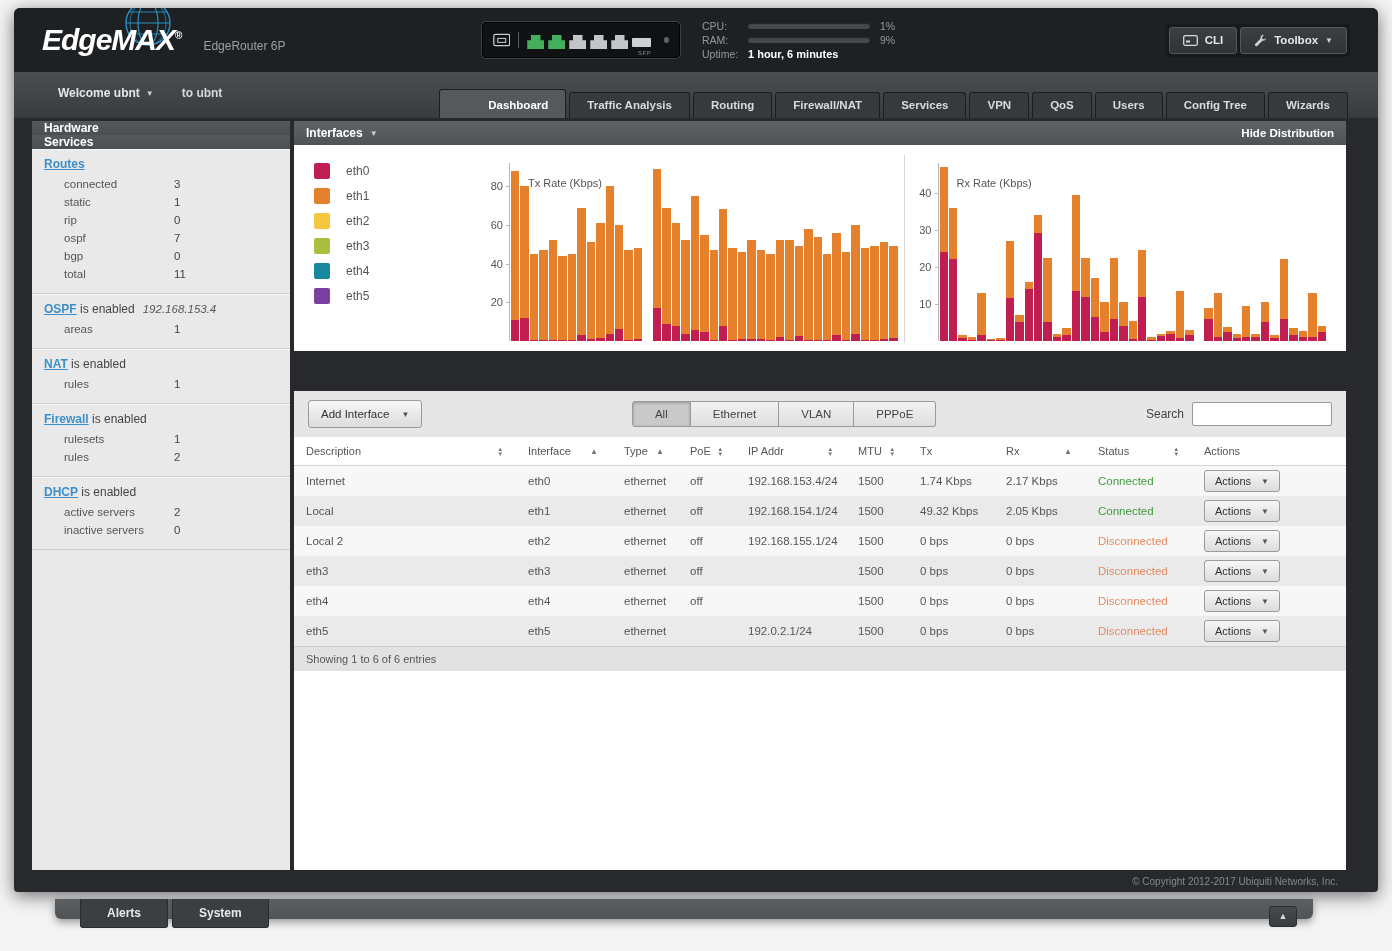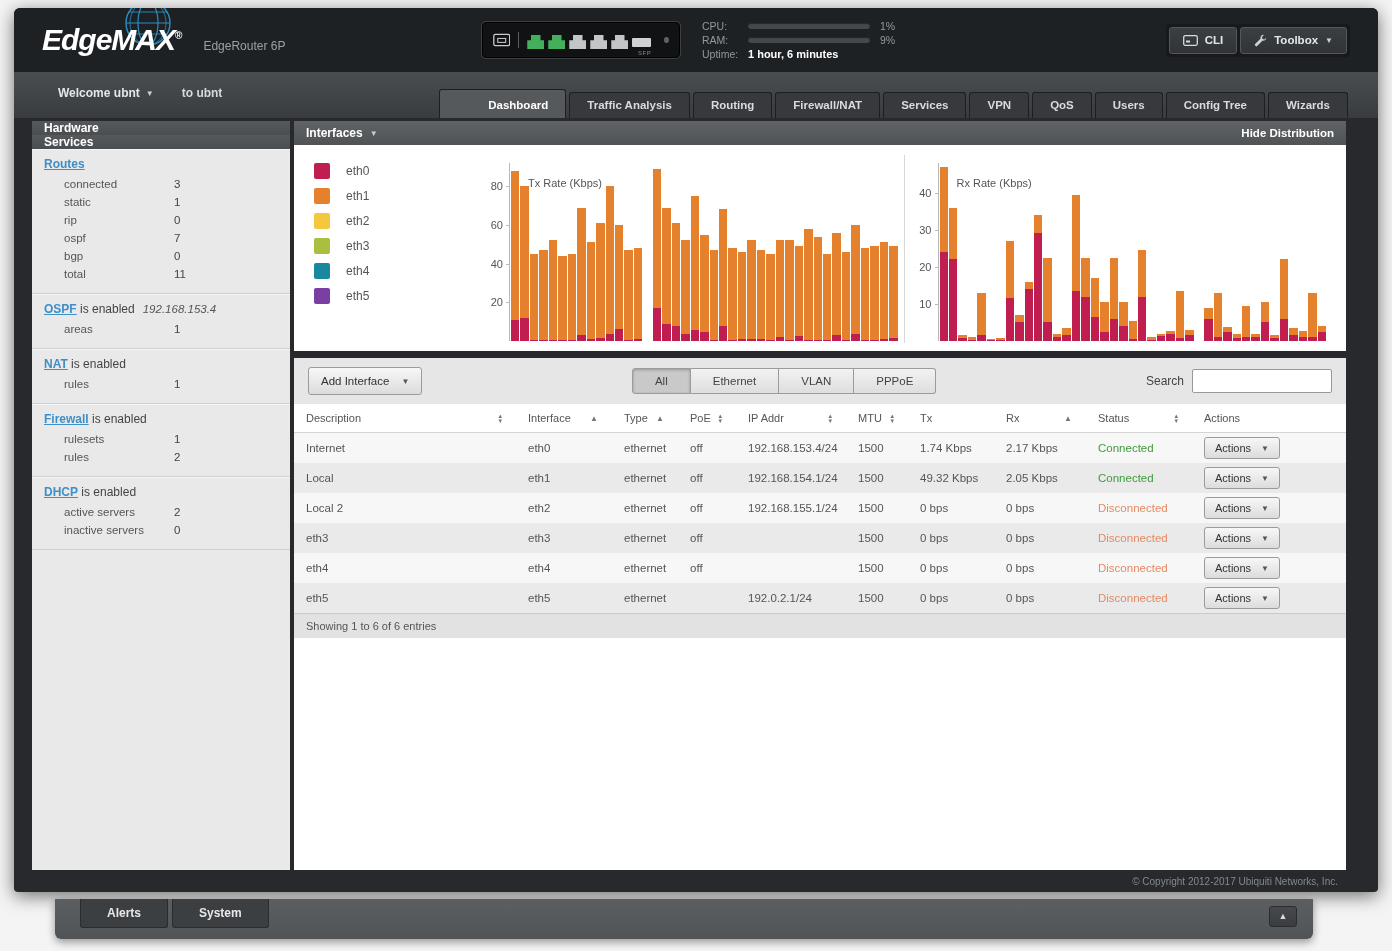--- a/index.html
+++ b/index.html
@@ -73,21 +73,21 @@
   .chart + .chart { border-left:1px solid #d8d8d8; }
   .y-axis { width:34px; position:relative; border-right:1px solid #b9b9b9; margin:4px 0 2px; }
   .ytick { position:absolute; right:6px; transform:translateY(50%); font-size:11px; color:#555; }
   .ytick:after { content:""; position:absolute; right:-7px; top:50%; width:4px; height:1px; background:#b9b9b9; }
   .bars { flex:1; display:flex; align-items:flex-end; gap:1px; margin:4px 6px 2px 1px; }
   .bar { flex:1; height:100%; display:flex; flex-direction:column; justify-content:flex-end; }
   .seg { width:100%; }
   .chart-title { position:absolute; top:22px; left:52px; font-size:11px; color:#555; }
 
   
-  .table-panel { background:#fff; flex:1; display:flex; flex-direction:column; height:536px; }
+  .table-panel { background:#fff; flex:1; display:flex; flex-direction:column; height:536px;margin-top:33px; }
   .toolbar { background:#e6e6e6; padding:9px 14px; display:flex; align-items:center; }
   .btn { background:linear-gradient(#f7f7f7,#dcdcdc); border:1px solid #9b9b9b; border-radius:3px; color:#333; font-size:11.5px; padding:6px 12px; cursor:pointer; }
   .add-btn { display:flex; align-items:center; gap:12px; padding:7px 12px; }
   .add-btn .caret { color:#555; }
   .filter-group { display:flex; margin:0 auto; }
   .filter-btn { background:linear-gradient(#f2f2f2,#dedede); border:1px solid #9b9b9b; border-left:none; color:#444; font-size:11.5px; padding:6px 22px; cursor:pointer; }
   .filter-btn:first-child { border-left:1px solid #9b9b9b; border-radius:3px 0 0 3px; }
   .filter-btn:last-child { border-radius:0 3px 3px 0; }
   .filter-btn.active { background:#c9c9c9; box-shadow:inset 0 1px 3px rgba(0,0,0,.25); }
   .search-area { display:flex; align-items:center; gap:8px; font-size:12px; color:#444; }
@@ -103,21 +103,21 @@
   .trow:nth-child(even) { background:#eaeaea; }
   .td { padding:0 12px; white-space:nowrap; }
   .status-connected { color:#3e9c3e; }
   .status-disconnected { color:#e58a62; }
   .actions-btn { display:inline-flex; align-items:center; gap:10px; padding:4px 10px; font-size:11px; }
   .summary-row { background:#e2e2e2; border-top:1px solid #cacaca; font-size:11px; color:#555; padding:6px 12px; }
 
   .window-footer { height:22px; display:flex; align-items:center; justify-content:flex-end; padding-right:40px; color:#84888b; font-size:10px; }
 
   
-  .bottom-bar { width:1258px; margin:7px 0 0 55px; height:40px; background:linear-gradient(#5c5f62,#515457); border-radius:0 0 6px 6px; box-shadow:0 3px 8px rgba(0,0,0,.4); display:flex; align-items:flex-start; padding:0 18px 0 25px; position:relative; }
+  .bottom-bar { width:1258px; margin:7px 0 0 55px; height:20px; background:linear-gradient(#5c5f62,#515457); border-radius:0 0 6px 6px; box-shadow:0 3px 8px rgba(0,0,0,.4); display:flex; align-items:flex-start; padding:0 18px 0 25px; position:relative; }
   .bottom-tab { background:#3c3f42; border:1px solid #2a2c2e; border-top:none; border-radius:0 0 3px 3px; color:#e8e8e8; font-size:12px; font-weight:bold; padding:7px 26px; margin-right:4px; cursor:pointer; }
   .collapse-btn { position:absolute; right:16px; top:7px; width:28px; height:21px; background:linear-gradient(#47494c,#3a3d40); border:1px solid #2a2c2e; border-radius:3px; color:#d8dadb; font-size:9px; text-align:center; line-height:19px; cursor:pointer; }
 </style>
 </head>
 <body>
 
 <div class="window">
 
   <header class="app-header">
     <div class="logo-area">

